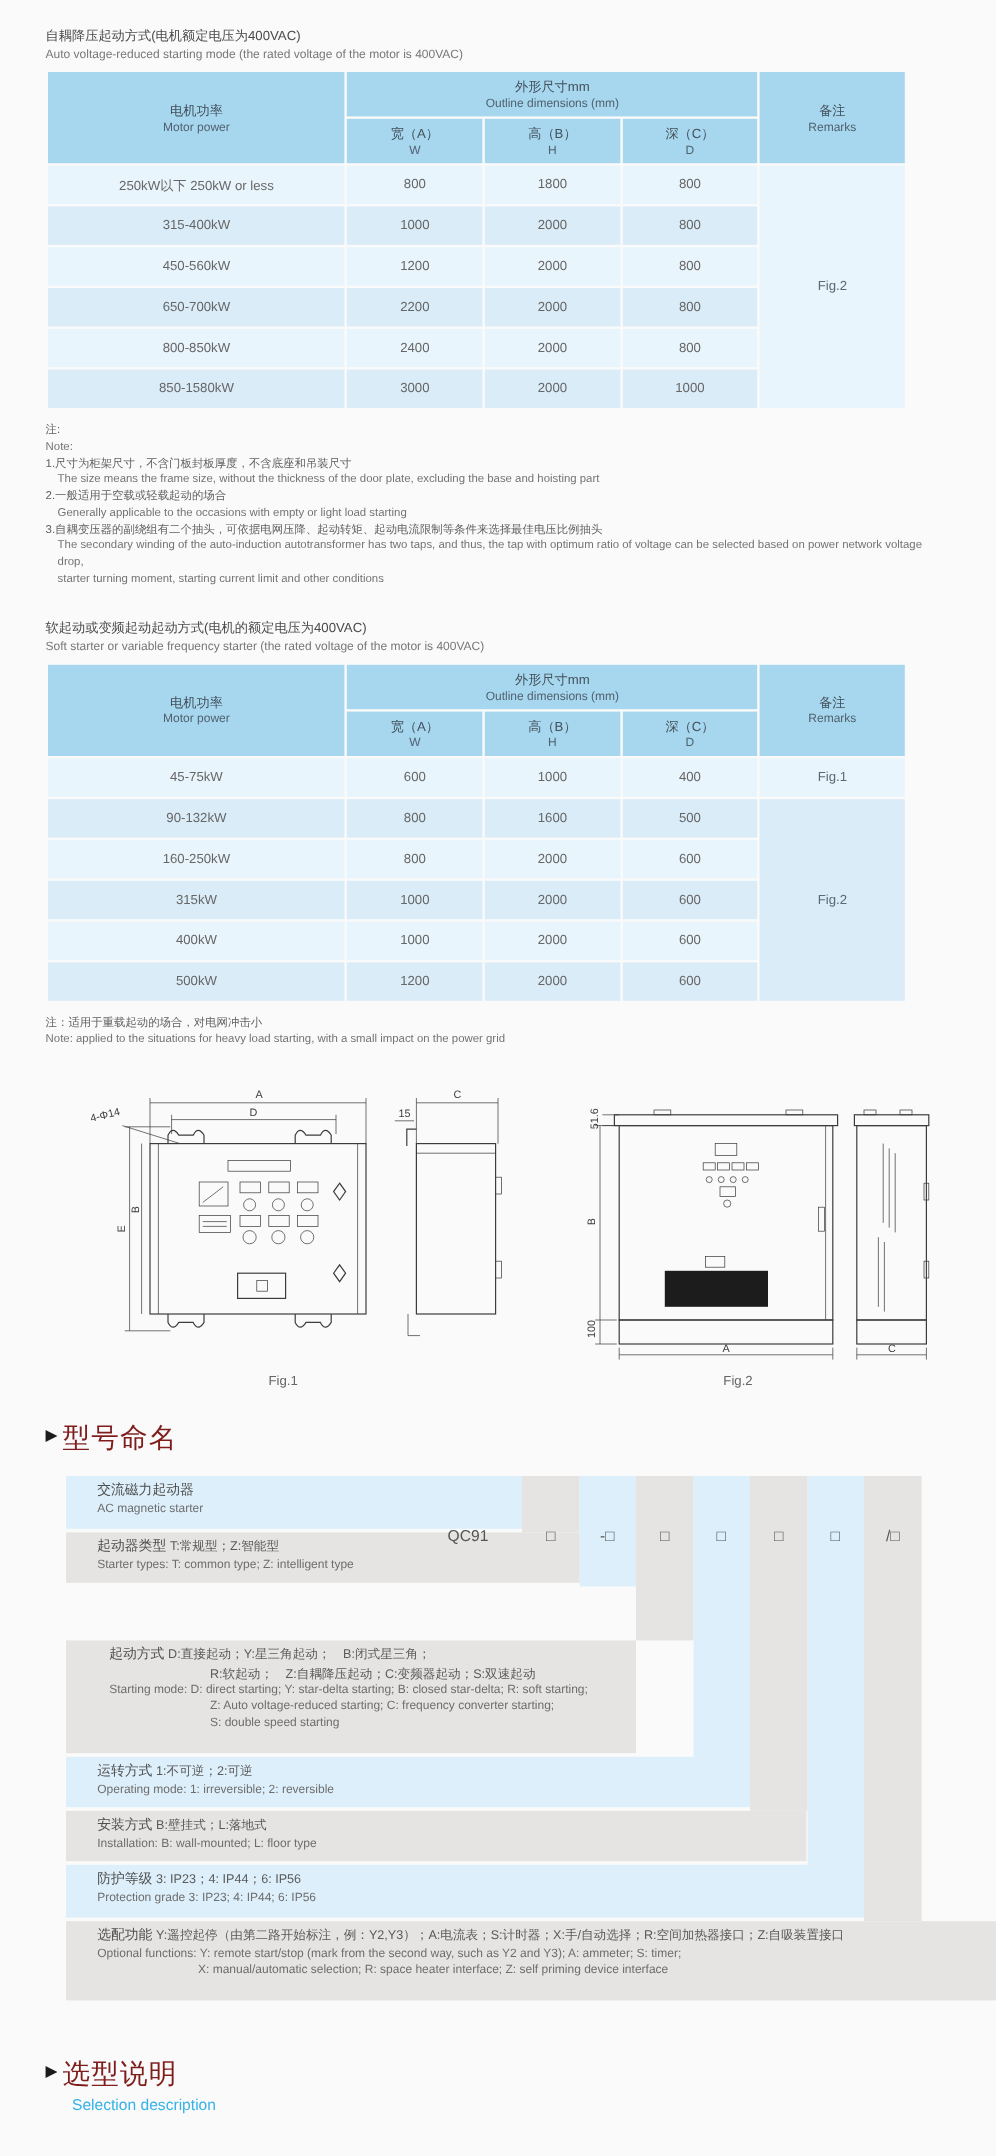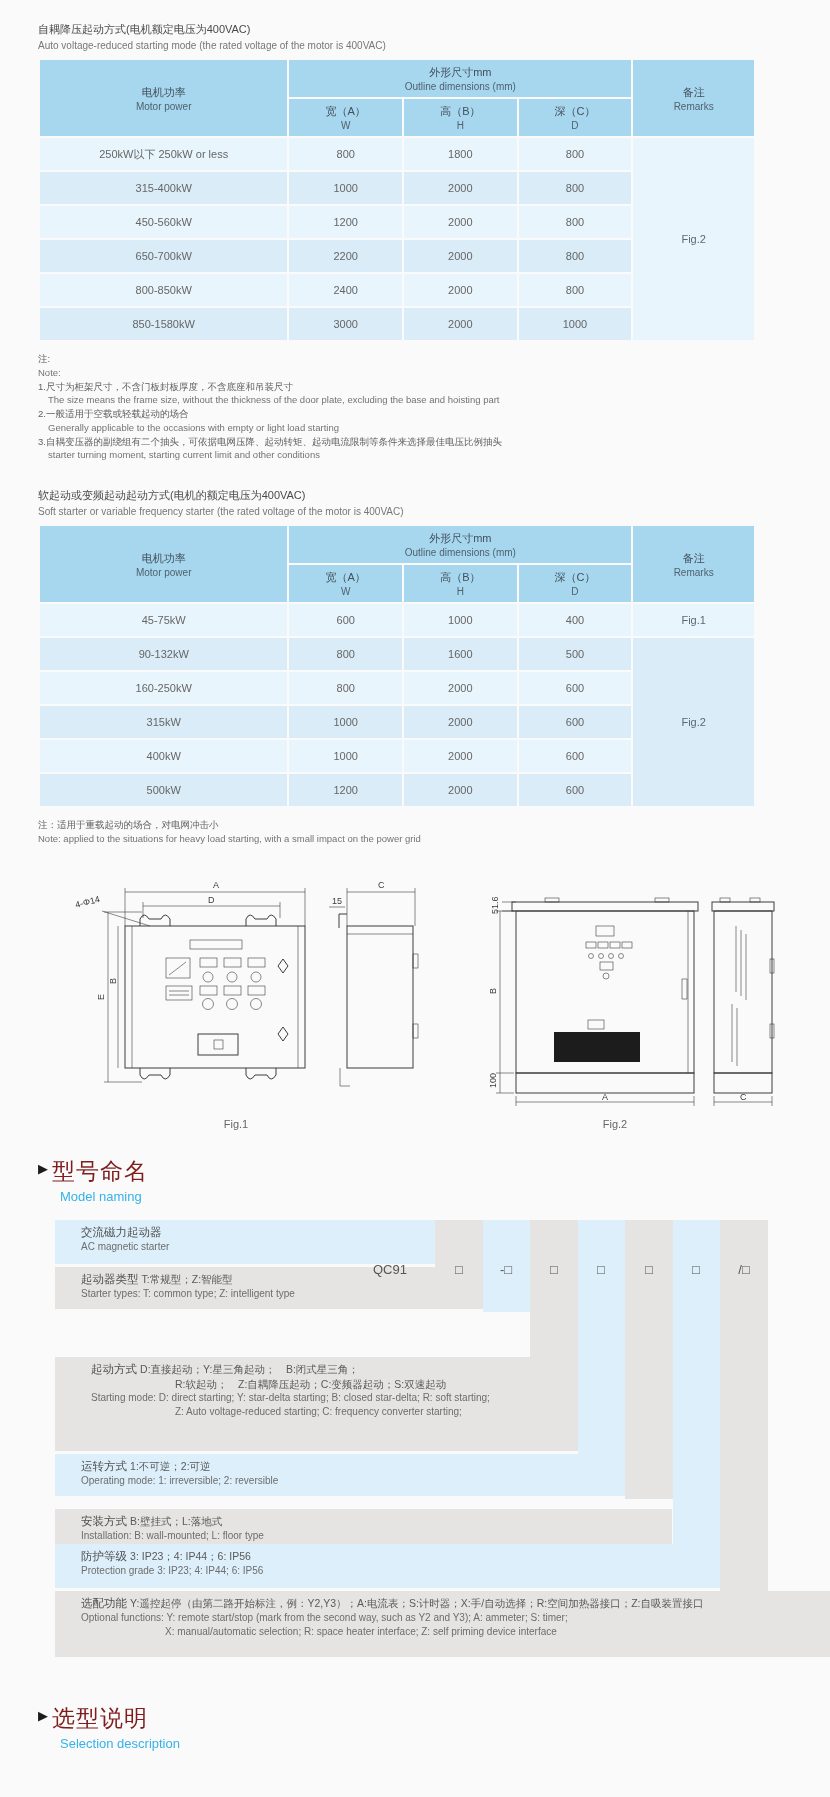--- a/index.html
+++ b/index.html
@@ -49,23 +49,23 @@
   .mn { position:relative; width:715px; height:437px; margin:16px 0 0 17px; font-size:11px; }
   .mn-row { position:absolute; left:0; padding:5px 0 0 26px; line-height:1.35; }
   .mn-row .t  { font-size:11.5px; color:#4f4f4f; }
   .mn-row .d  { font-size:10.5px; color:#5a5a5a; }
   .mn-row .en { font-size:10px; color:#6d6d6d; }
   .mn-row .ind { padding-left:84px; }
   .bg-blue { background:#ddeffa; } .bg-gray { background:#e5e4e2; }
   .r1 { top:0;   height:44px; width:380px; }
   .r2 { top:47px;  height:42px; width:428px; }
   .r3 { top:110px;  height:42px; width:475px;margin-top:36px; }
-  .r4 { top:137px; height:94px; width:523px;padding-left:36px; }
+  .r4 { top:137px; height:94px; width:475px;padding-left:36px; }
   .r5 { top:234px; height:42px; width:570px; }
-  .r6 { top:289px; height:42px; width:617px; }
+  .r6 { top:279px; height:42px; width:617px; }
   .r7 { top:324px; height:44px; width:665px; }
   .r8 { top:371px; height:66px; width:822px; }
   .mn-strip { position:absolute; top:0; }
   .s1 { left:380px; width:48px; height:47px; }
   .s2 { left:428px; width:47px; height:92px; }
   .s3 { left:475px; width:48px; height:137px; }
   .s4 { left:523px; width:47px; height:234px; }
   .s5 { left:570px; width:48px; height:279px; }
   .s6 { left:618px; width:47px; height:324px; }
   .s7 { left:665px; width:48px; height:371px; }
@@ -163,20 +163,21 @@
 </table>
 
 <div class="notes">
   <div class="zh">注:</div>
   <div>Note:</div>
   <div class="zh">1.尺寸为柜架尺寸，不含门板封板厚度，不含底座和吊装尺寸</div>
   <div class="ind">The size means the frame size, without the thickness of the door plate, excluding the base and hoisting part</div>
   <div class="zh">2.一般适用于空载或轻载起动的场合</div>
   <div class="ind">Generally applicable to the occasions with empty or light load starting</div>
   <div class="zh">3.自耦变压器的副绕组有二个抽头，可依据电网压降、起动转矩、起动电流限制等条件来选择最佳电压比例抽头</div>
+  <div class="ind">The secondary winding of the auto-induction autotransformer has two taps, and thus, the tap with optimum ratio of voltage can be selected based on power network voltage drop,</div>
   <div class="ind">starter turning moment, starting current limit and other conditions</div>
 </div>
 
 <div class="sec-title-zh tbl-gap">软起动或变频起动起动方式(电机的额定电压为400VAC)</div>
 <div class="sec-title-en">Soft starter or variable frequency starter (the rated voltage of the motor is 400VAC)</div>
 
 <table class="spec">
   <colgroup>
       <col class="c-motor">
       <col class="c-dim">
@@ -395,21 +396,20 @@
         <line class="thin" x1="264" y1="222" x2="264" y2="232"></line>
         <line class="thin" x1="322" y1="222" x2="322" y2="232"></line>
       <text x="290" y="226">C</text>
     </svg>
     <div class="figcap">Fig.2</div>
   </div>
 </div>
 
 <div class="heading">
   <span class="arrow">▶</span><span class="zh">型号命名</span>
-  <div class="en">Model naming</div>
 </div>
 
 <div class="mn">
   <div class="mn-strip s1 bg-gray"></div>
   <div class="mn-strip s2 bg-blue"></div>
   <div class="mn-strip s3 bg-gray"></div>
   <div class="mn-strip s4 bg-blue"></div>
   <div class="mn-strip s5 bg-gray"></div>
   <div class="mn-strip s6 bg-blue"></div>
   <div class="mn-strip s7 bg-gray"></div>
@@ -424,20 +424,21 @@
   </div>
   <div class="mn-row r3 bg-blue">
     <div class="t">电机功率（kW）</div>
     <div class="en">Motor power (kW)</div>
   </div>
   <div class="mn-row r4 bg-gray">
     <div><span class="t">起动方式</span> <span class="d">D:直接起动；Y:星三角起动；　B:闭式星三角；</span></div>
     <div class="d ind">R:软起动；　Z:自耦降压起动；C:变频器起动；S:双速起动</div>
     <div class="en">Starting mode: D: direct starting; Y: star-delta starting; B: closed star-delta; R: soft starting;</div>
     <div class="en ind">Z: Auto voltage-reduced starting; C: frequency converter starting;</div>
+    <div class="en ind">S: double speed starting</div>
   </div>
   <div class="mn-row r5 bg-blue">
     <div><span class="t">运转方式</span> <span class="d">1:不可逆；2:可逆</span></div>
     <div class="en">Operating mode: 1: irreversible; 2: reversible</div>
   </div>
   <div class="mn-row r6 bg-gray">
     <div><span class="t">安装方式</span> <span class="d">B:壁挂式；L:落地式</span></div>
     <div class="en">Installation: B: wall-mounted; L: floor type</div>
   </div>
   <div class="mn-row r7 bg-blue">

